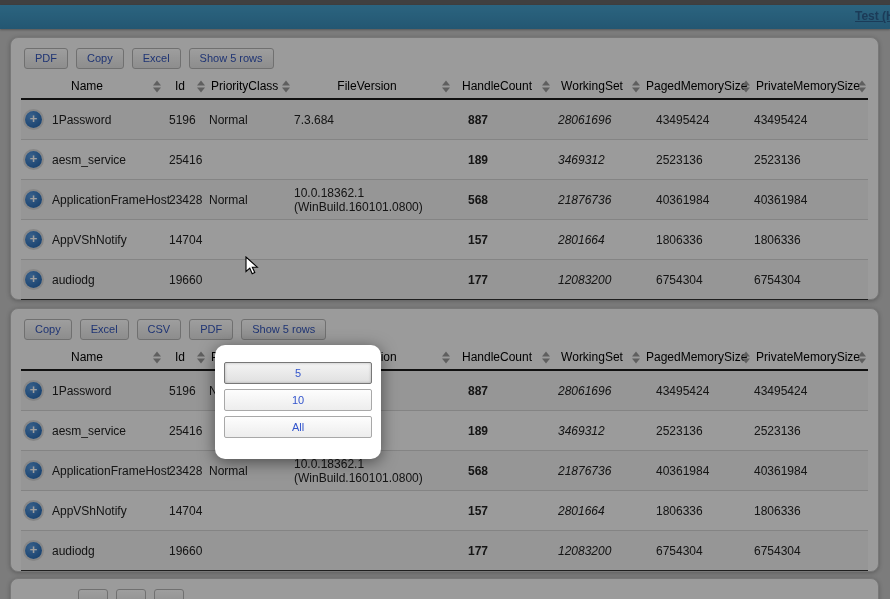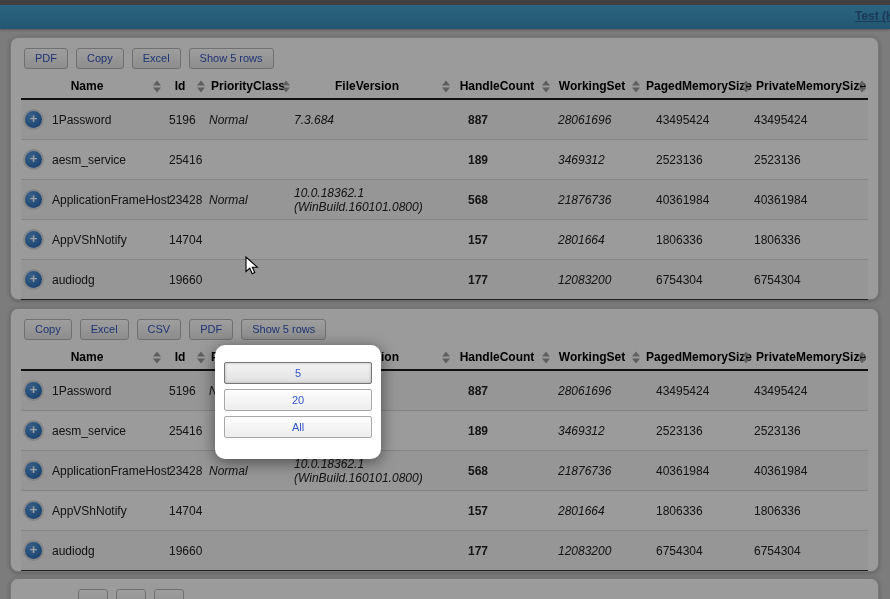--- a/index.html
+++ b/index.html
@@ -35,34 +35,34 @@
     color:#3355bb;font-size:11px;padding:3px 10px;
     font-family:inherit;line-height:13px;white-space:nowrap;
   }
   .btn.ghost{min-width:30px;height:21px;}
   
   table{width:100%;border-collapse:collapse;table-layout:fixed;font-size:12px;color:#222;}
   col.c-name{width:142px;} col.c-id{width:44px;} col.c-prio{width:85px;}
   col.c-ver{width:160px;} col.c-hc{width:100px;} col.c-ws{width:90px;}
   col.c-pm{width:110px;} col.c-pvm{width:116px;}
   thead th{
-    font-weight:bold;color:#000;font-size:12px;
+    font-weight:normal;color:#000;font-size:12px;
     padding:3px 14px 5px 4px;position:relative;height:15px;
     border-bottom:2px solid #1a1a1a;
   }
   .sort{position:absolute;right:2px;top:50%;transform:translateY(-55%);
         display:flex;flex-direction:column;gap:2px;}
   .tri-up{width:0;height:0;border-left:4px solid transparent;border-right:4px solid transparent;border-bottom:5px solid #9a9a9a;}
   .tri-down{width:0;height:0;border-left:4px solid transparent;border-right:4px solid transparent;border-top:5px solid #9a9a9a;}
   tbody td{border-bottom:1px solid #d6d6d6;height:35px;padding:2px 4px;vertical-align:middle;}
   tbody tr:nth-child(odd){background:#f2f2f2;}
   tbody tr:nth-child(even){background:#fafafa;}
   tbody tr:last-child td{border-bottom:1px solid #333;}
-  td.cell-id{padding-left:6px;margin-top:30px;} td.cell-prio{padding-left:2px;font-style:italic;}
-  td.cell-ver{padding-left:2px;font-style:italic;} td.cell-hc{padding-left:16px;font-weight:bold;}
+  td.cell-id{padding-left:6px;margin-top:30px;} td.cell-prio{padding-left:2px;}
+  td.cell-ver{padding-left:2px;} td.cell-hc{padding-left:16px;font-weight:bold;}
   td.cell-ws{padding-left:6px;font-style:italic;} td.cell-pm{padding-left:14px;}
   td.cell-pvm{padding-left:2px;}
   .name-cell{display:flex;align-items:center;gap:10px;}
   .plus{
     width:17px;height:17px;border-radius:50%;flex:none;
     background:radial-gradient(circle at 35% 30%, #5a9be0, #1d5fa8);
     box-shadow:0 0 0 2px #d9d9d9;
     color:#fff;font-size:13px;line-height:16px;text-align:center;font-weight:bold;
   }
   
@@ -406,21 +406,21 @@
     <button class="btn ghost"></button>
     <button class="btn ghost"></button>
     <button class="btn ghost"></button>
   </div>
 </div>
 
 <div class="overlay"></div>
 
 <div class="length-popup">
   <button class="opt active">5</button>
-  <button class="opt">20</button>
+  <button class="opt">10</button>
   <button class="opt">All</button>
 </div>
 
 <div class="cursor">
   <svg width="14" height="20" viewBox="0 0 14 20">
     <polygon points="1,1 1,15.5 4.8,12.2 7.2,17.8 9.8,16.6 7.3,11.2 12.3,11.2" fill="#ffffff" stroke="#000000" stroke-width="1.1"></polygon>
   </svg>
 </div>
 
 </body></html>

